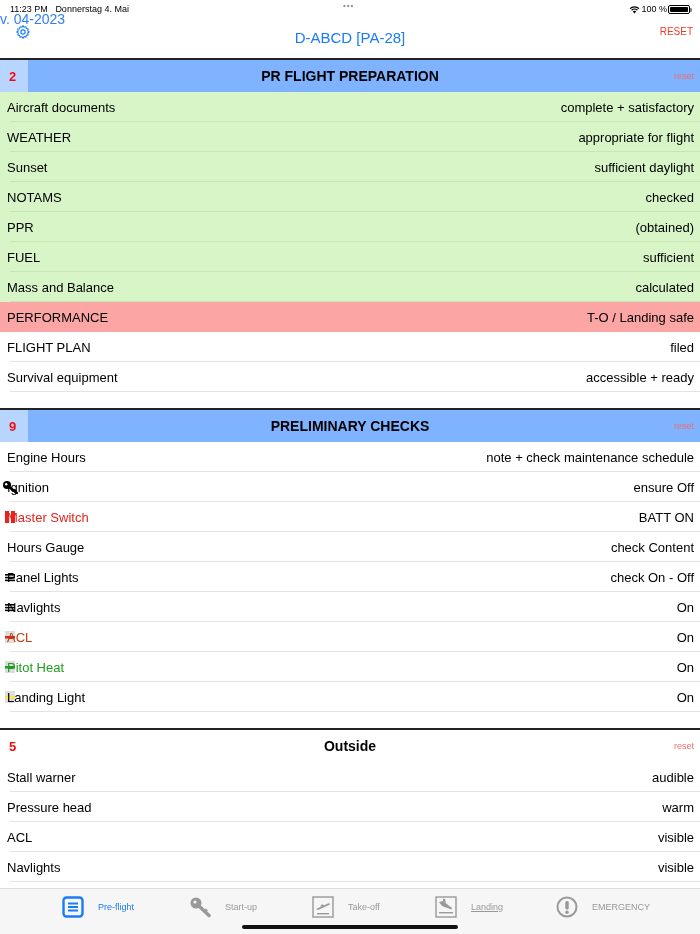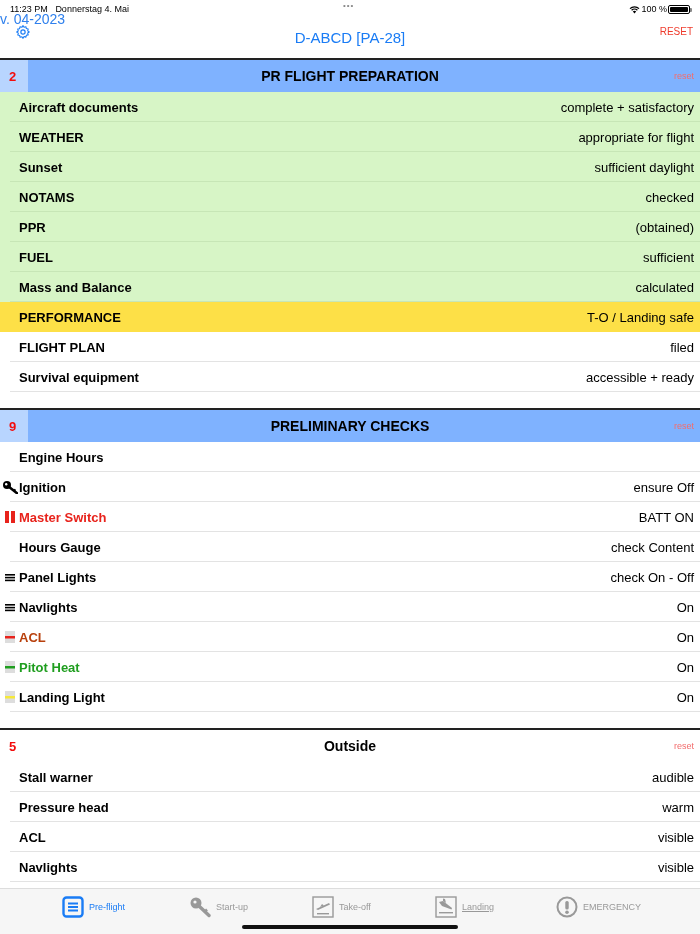--- a/index.html
+++ b/index.html
@@ -27,31 +27,31 @@
     .section-header.plain { background: #fff; }
     .sec-count { width: 28px; height: 100%; display: flex; align-items: center; padding-left: 9px; font-weight: bold; color: #f20d0d; font-size: 13px; }
     .section-header.blue .sec-count { background: #b8d5ff; }
     .sec-title { position: absolute; left: 0; right: 0; text-align: center; font-weight: bold; font-size: 14px; pointer-events: none; }
     .sec-reset { position: absolute; right: 6px; font-size: 9px; color: #f26d6d; cursor: pointer; }
 
     .row { position: relative; height: 30px; display: flex; align-items: center; font-size: 13px; }
     .row::after { content: ""; position: absolute; left: 10px; right: 0; bottom: 0; height: 1px; background: #e3e3e3; }
     .row.light-green { background: #d7f5c6; }
     .row.light-green::after { background: #c7e6b6; }
-    .row.strong-green { background: #fde047; }
+    .row.strong-green { background: #fca5a5; }
     .row.strong-green::after { display: none; }
-    .row-label { position: absolute; left: 19px; font-weight: bold; }
+    .row-label { position: absolute; left: 7px; }
     .row-value { position: absolute; right: 6px; }
     .row-icon { position: absolute; left: 2px; top: 8px; width: 16px; height: 14px; }
 
     .spacer { height: 16px; background: #fff; }
     .divider { height: 2px; background: #222; }
 
     .tab-bar { position: absolute; left: 0; bottom: 0; width: 700px; height: 46px; background: #f6f6f6; border-top: 1px solid #ddd; }
-    .tab { position: absolute; top: 7px; display: flex; align-items: center; gap: 5px; font-size: 9px; color: #999; cursor: pointer; }
+    .tab { position: absolute; top: 7px; display: flex; align-items: center; gap: 14px; font-size: 9px; color: #999; cursor: pointer; }
     .tab.active { color: #1a7cf5; }
     .tab-icon { width: 22px; height: 22px; }
     .home-indicator { position: absolute; left: 242px; bottom: 5px; width: 216px; height: 4px; border-radius: 2px; background: #111; }
   </style>
 </head>
 <body>
 
 <div id="app">
 
   <div class="nav-bar">
@@ -130,20 +130,21 @@
     <div class="spacer"></div>
     <div class="divider"></div>
 
     <div class="section-header blue">
       <div class="sec-count">9</div>
       <div class="sec-title">PRELIMINARY CHECKS</div>
       <div class="sec-reset">reset</div>
     </div>
     <div class="row">
         <span class="row-label">Engine Hours</span>
+        <span class="row-value">note + check maintenance schedule</span>
       </div>
     <div class="row">
       <svg class="row-icon" viewBox="0 0 16 14">
           <circle cx="5" cy="5" r="4" fill="#000"></circle>
           <circle cx="4.2" cy="4.2" r="1.2" fill="#fff"></circle>
           <path d="M7.5 7.2 L15 13.2" stroke="#000" stroke-width="2.6" stroke-linecap="round"></path>
           <path d="M12 10.8 L13.4 9.4" stroke="#000" stroke-width="2"></path>
         </svg>
       <span class="row-label">Ignition</span>
         <span class="row-value">ensure Off</span>

